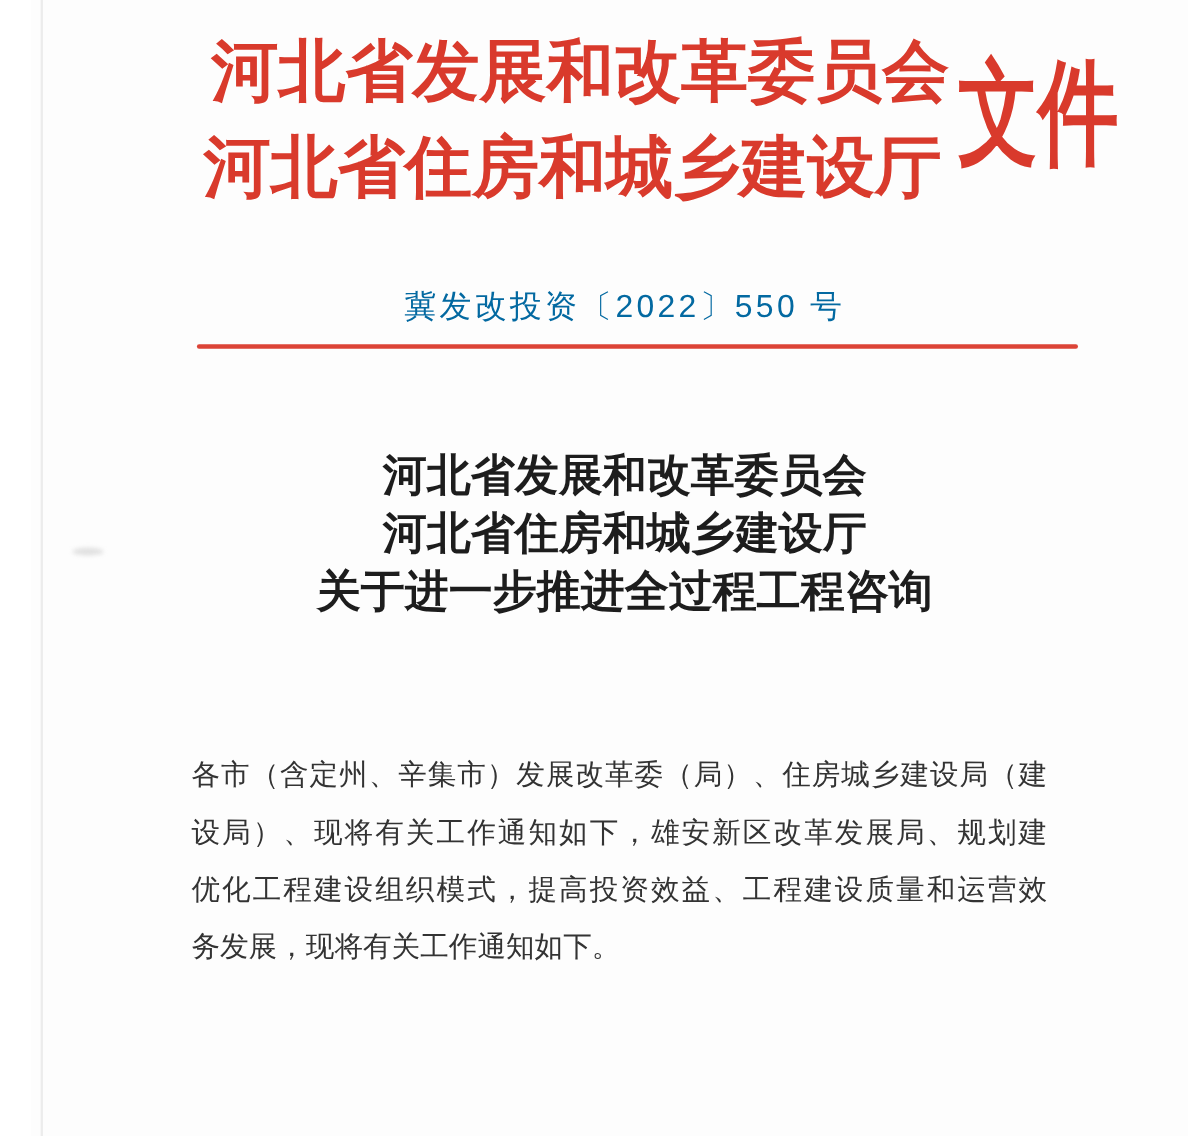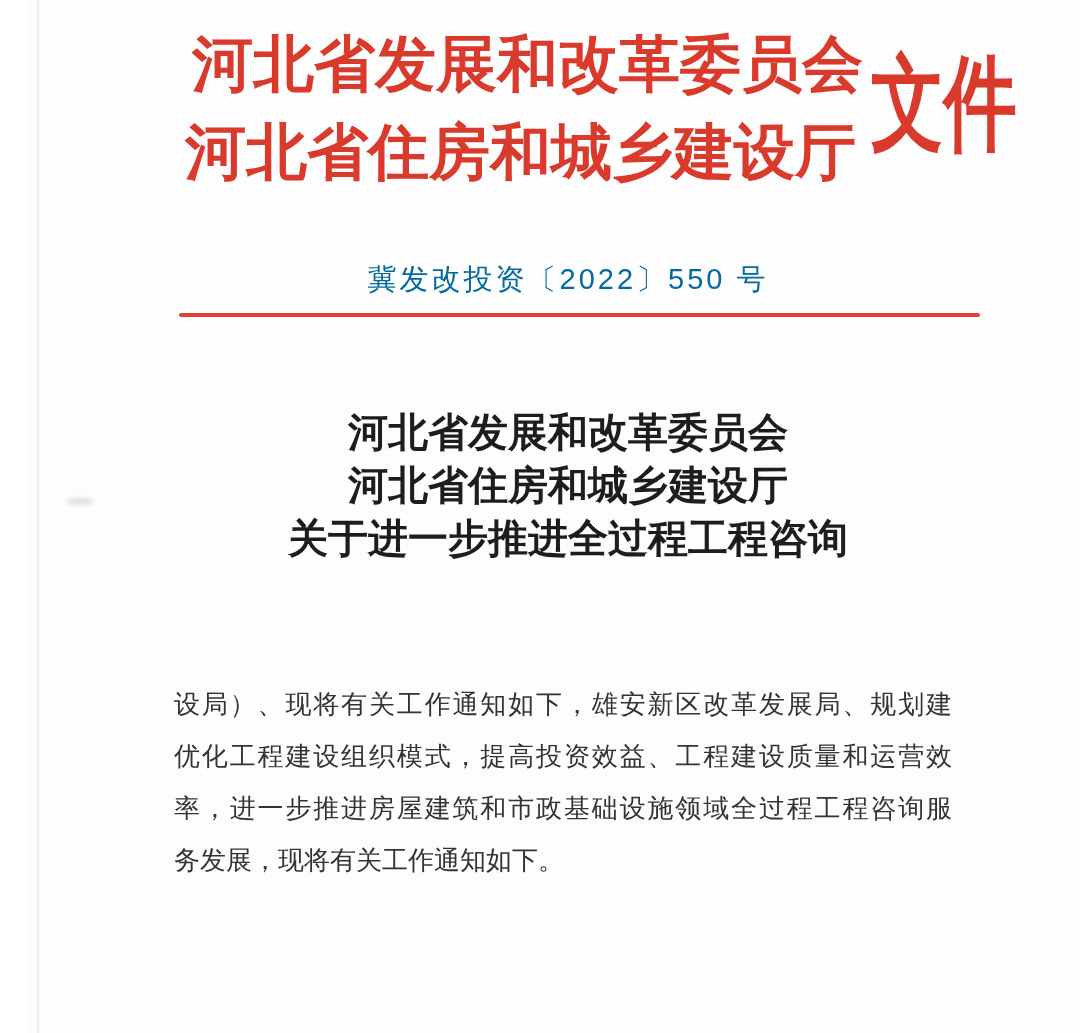--- a/index.html
+++ b/index.html
@@ -86,18 +86,18 @@
 
   <div class="rule"></div>
 
   <div class="title-block">
     <div>河北省发展和改革委员会</div>
     <div>河北省住房和城乡建设厅</div>
     <div>关于进一步推进全过程工程咨询</div>
   </div>
 
   <div class="body-block">
+    <div class="line full">各市（含定州、辛集市）发展改革委（局）、住房城乡建设局（建</div>
     <div class="line full">设局）、现将有关工作通知如下，雄安新区改革发展局、规划建</div>
     <div class="line full">优化工程建设组织模式，提高投资效益、工程建设质量和运营效</div>
-    <div class="line full">率，进一步推进房屋建筑和市政基础设施领域全过程工程咨询服</div>
     <div class="line">务发展，现将有关工作通知如下。</div>
   </div>
 </div>
 
 </body></html>

